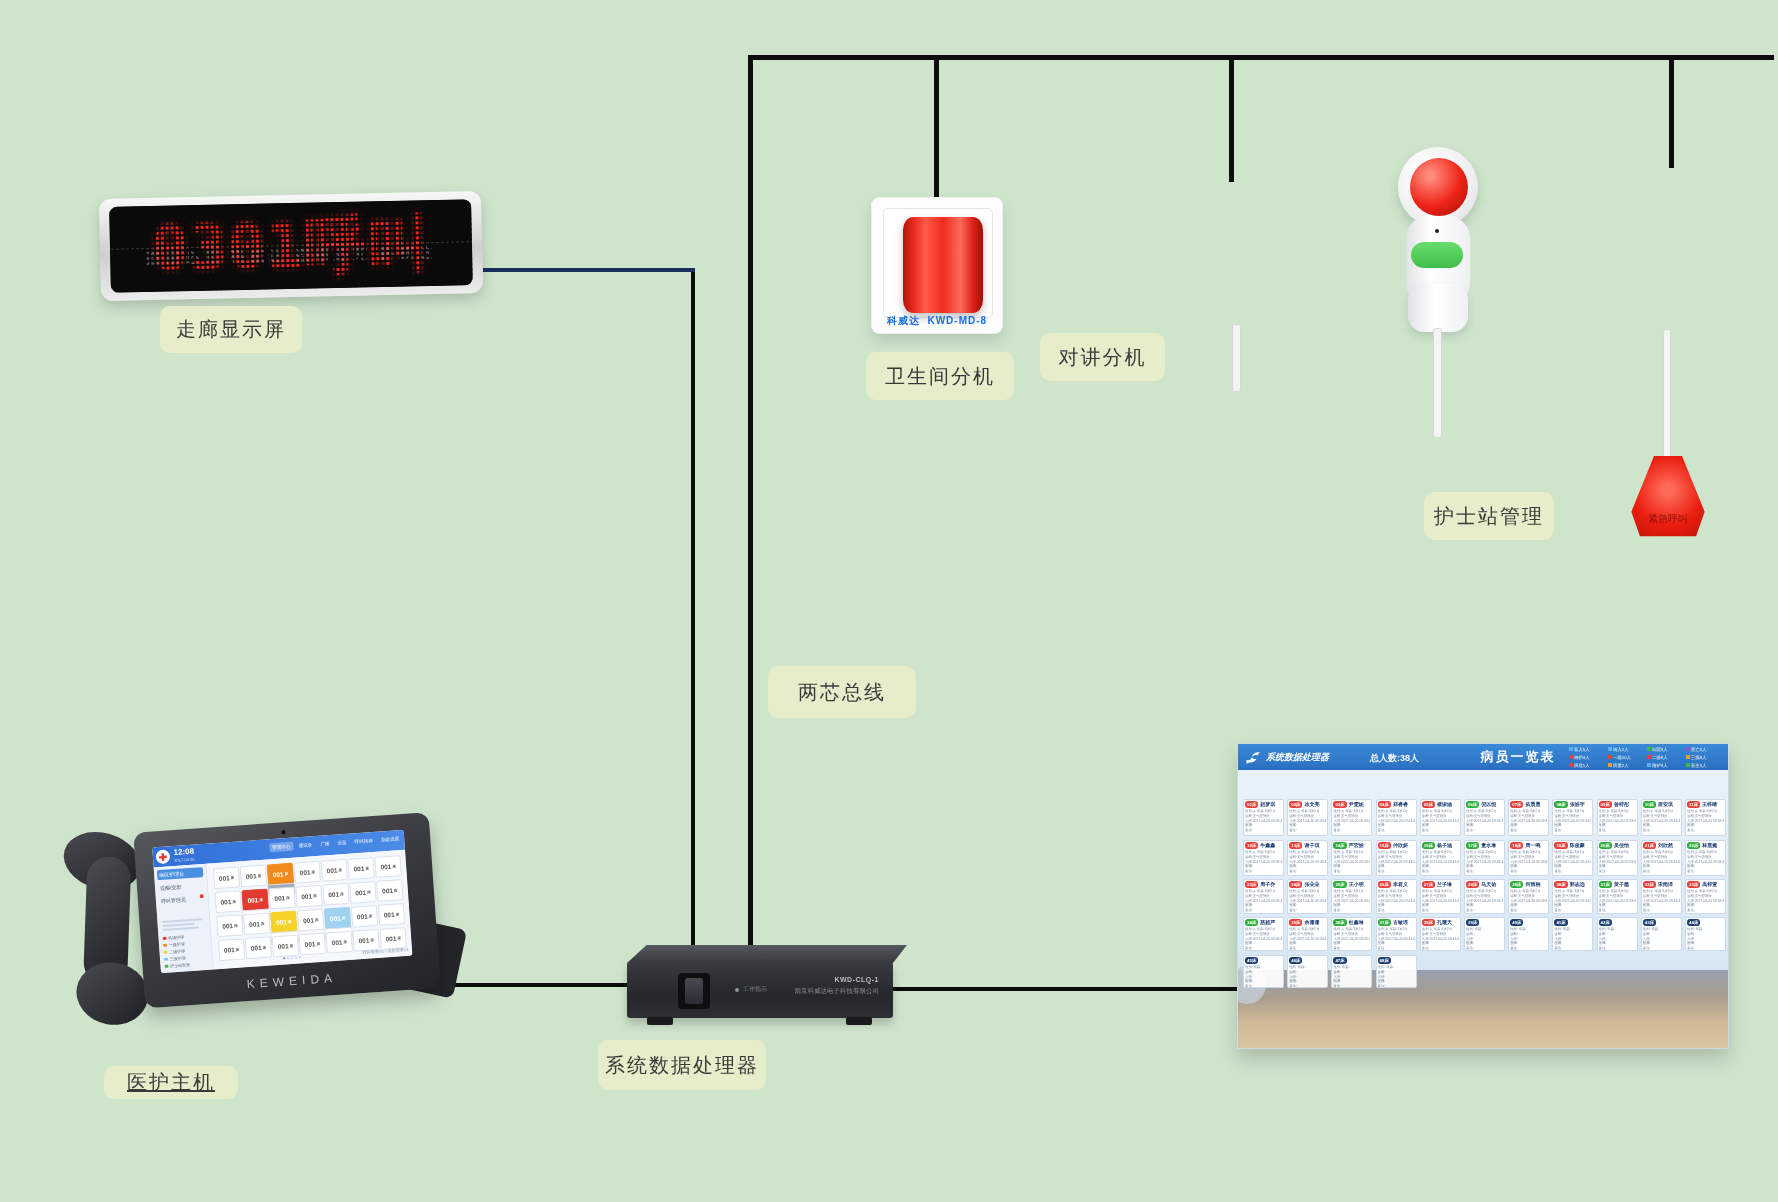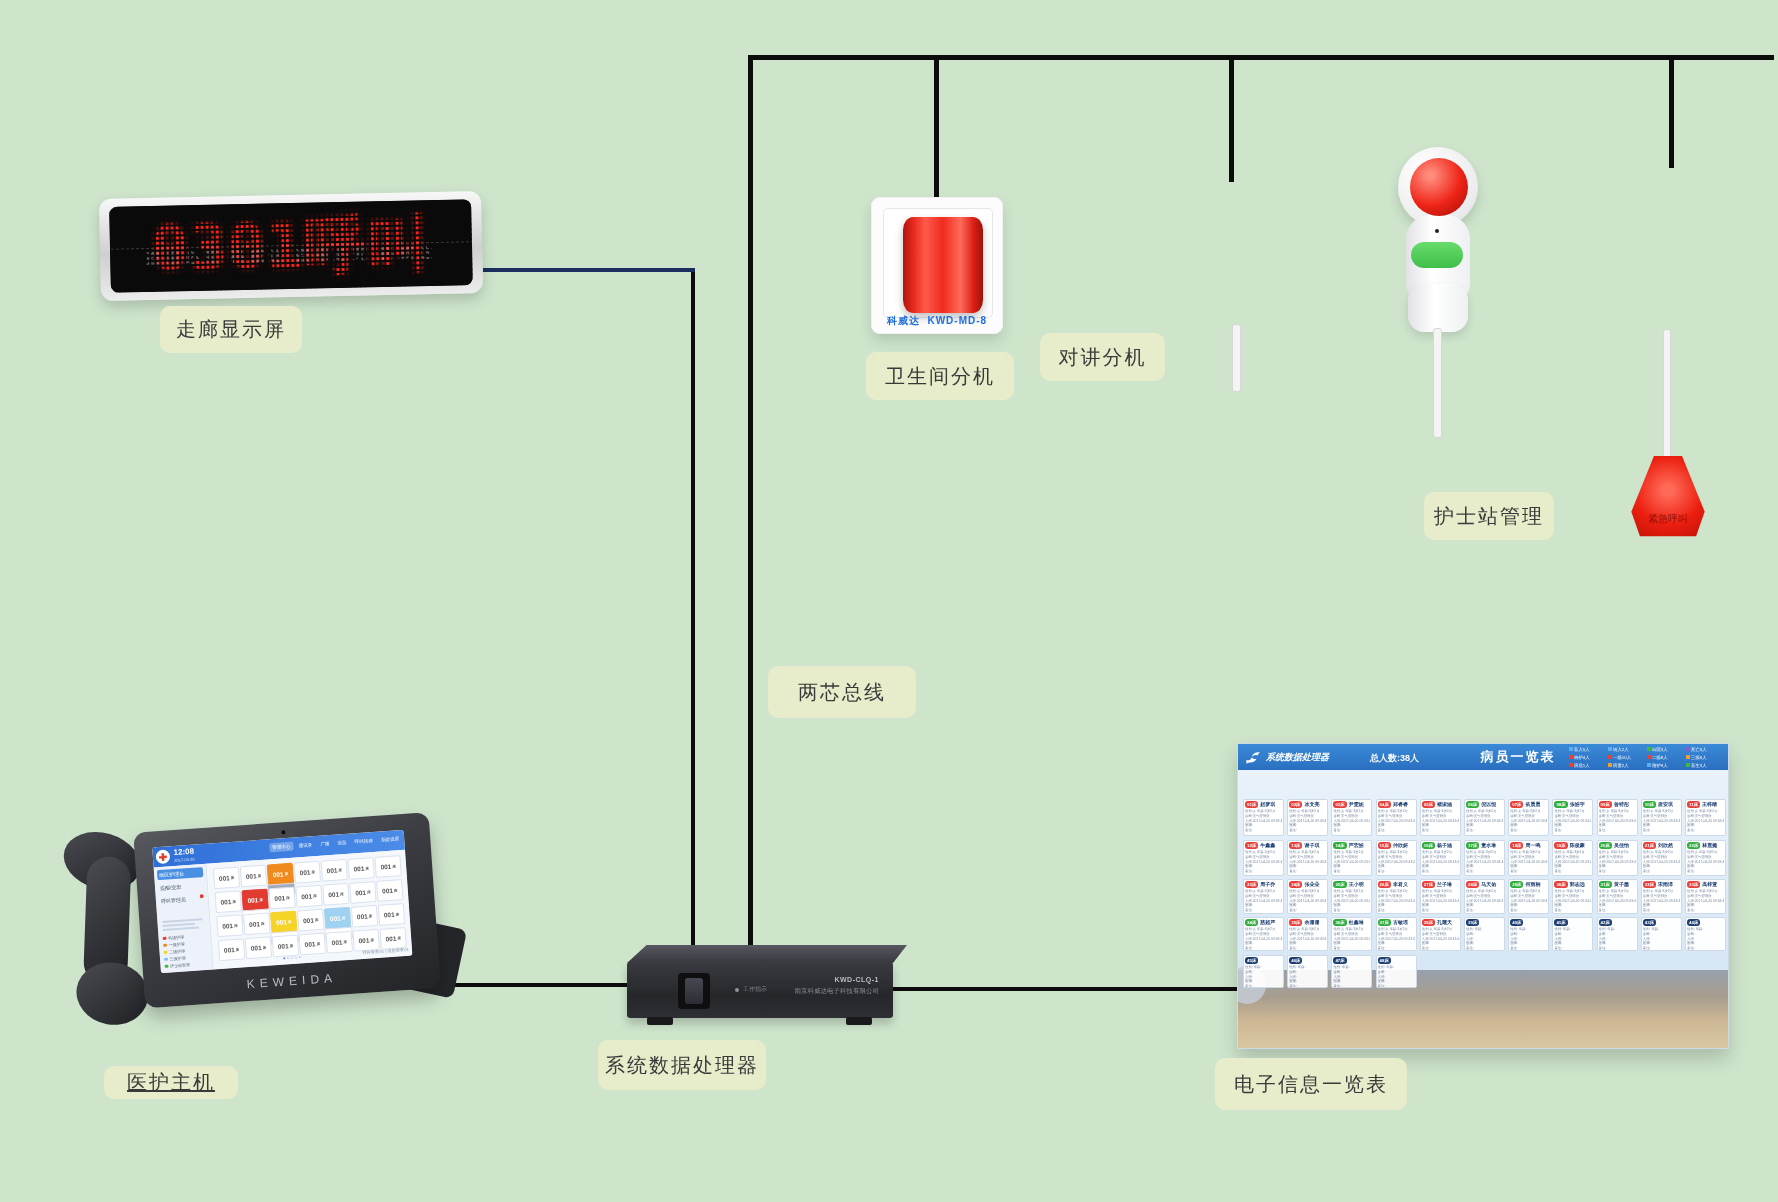--- a/index.html
+++ b/index.html
@@ -682,15 +682,14 @@
             <div style="height: 8px; white-space: nowrap;"><div class="mbadge" style="background: rgb(29, 62, 115);">48床</div></div>
             <div class="mline">性别:  年龄:</div>
             <div class="mline">诊断:</div>
             <div class="mline">入院:</div>
             <div class="mline">医嘱:</div>
             <div class="mline">备注:</div>
           </div>
         </div>
     </div>
   </div>
-  <div class="tag" style="left:1215px;top:1058px;width:192px;height:52px;">电子信息一览表</div>
 
 </div>
 
 </body></html>

